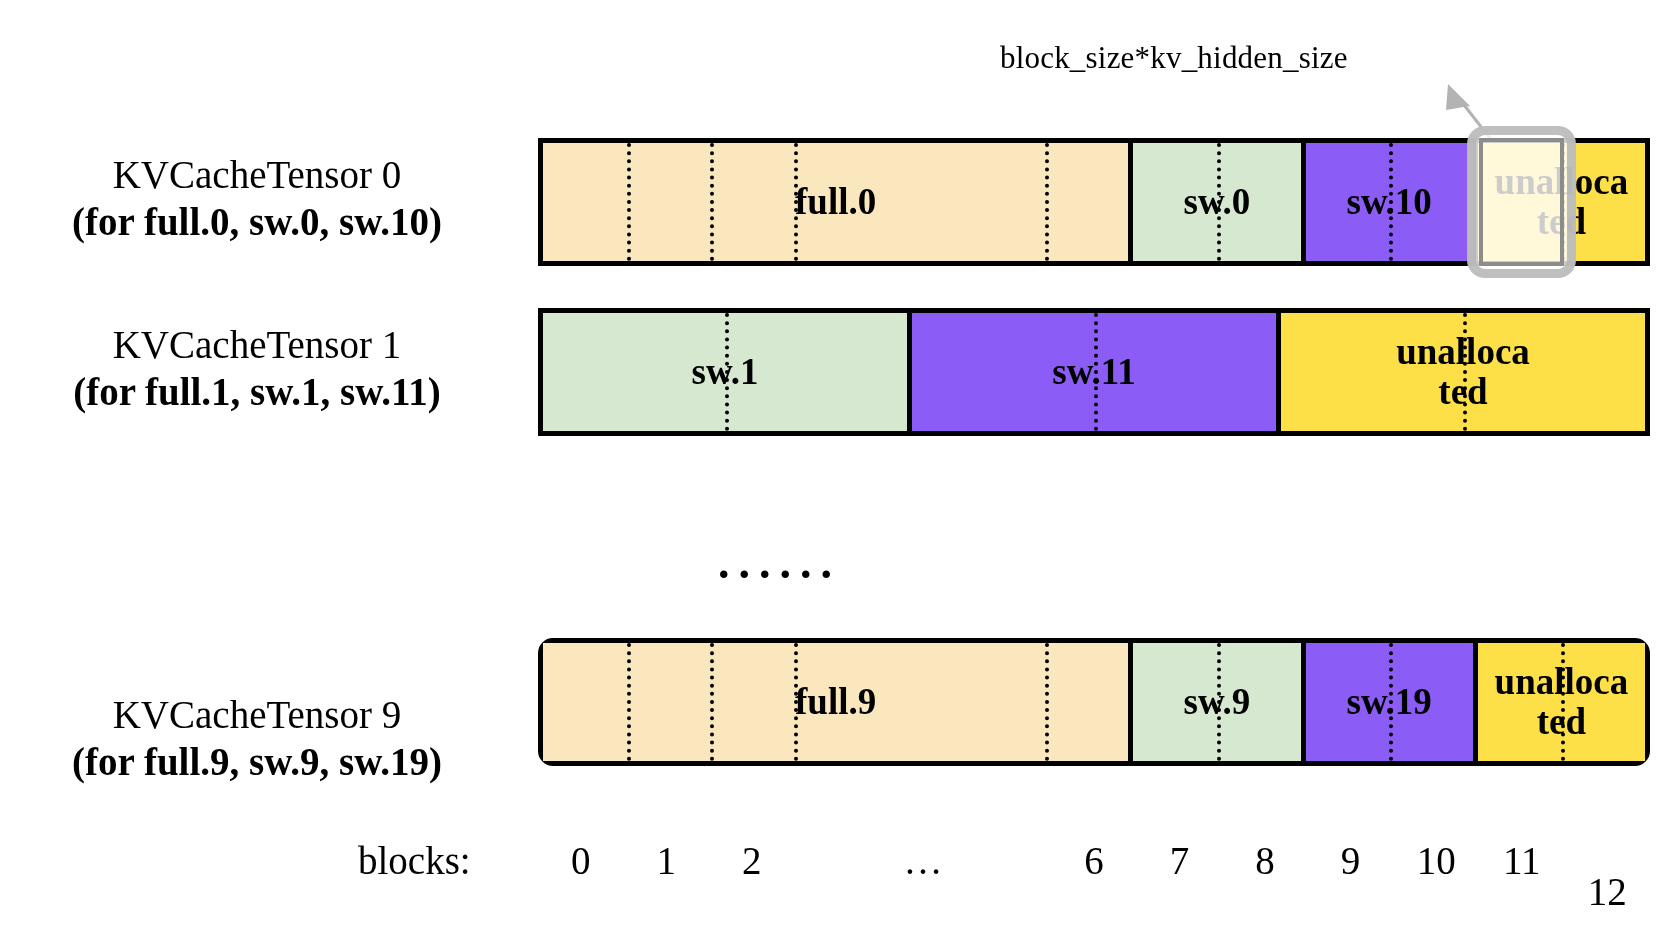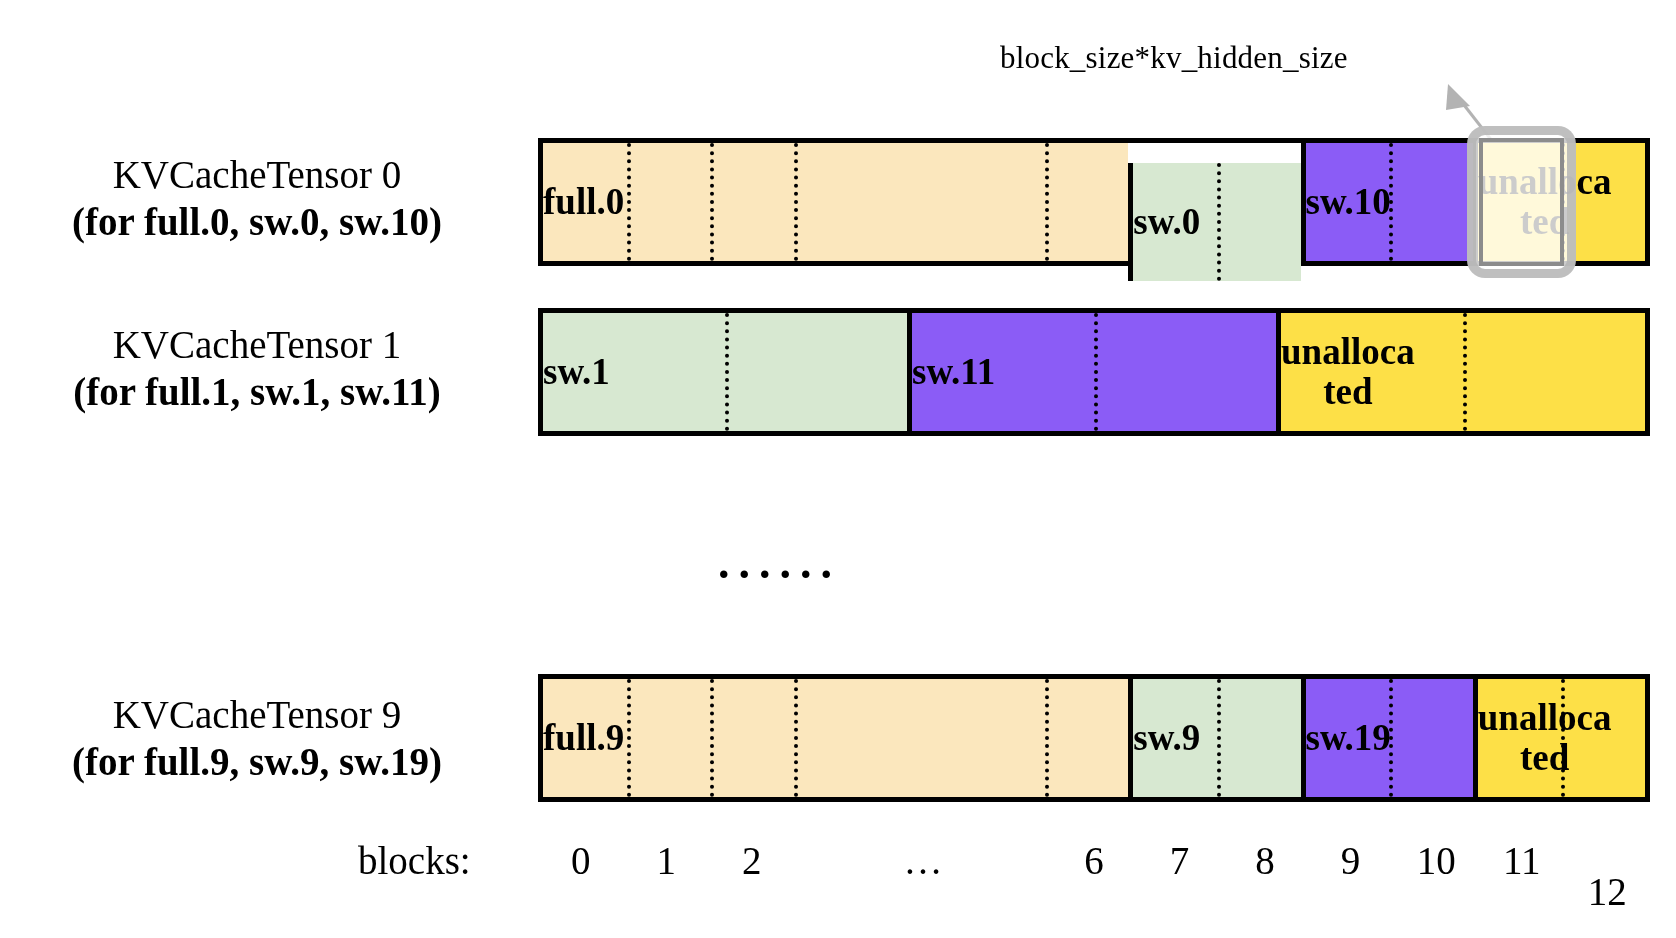--- a/index.html
+++ b/index.html
@@ -19,21 +19,21 @@
   .rowlabel{position:absolute;width:470px;text-align:center;
             font-size:39px;line-height:1.20;left:22px;}
   .rowlabel .l1{display:block;white-space:nowrap;}
   .rowlabel .l2{display:block;white-space:nowrap;font-weight:bold;}
 
   
   .bar{position:absolute;left:538px;width:1112px;height:128px;
        border:5px solid #000;box-sizing:border-box;display:flex;
        background:#fff;}
   .seg{position:relative;box-sizing:border-box;height:100%;
-       display:flex;align-items:center;justify-content:flex-start;
+       display:flex;align-items:center;justify-content:center;
        font-weight:bold;font-size:37px;overflow:hidden;}
   .seg + .seg{border-left:5px solid #000;}
   .seg-full{background:#FBE7BD;}
   .seg-sw-a{background:#D7E8D1;}
   .seg-sw-b{background:#8b5cf6;}
   .seg-unalloc{background:#fde047;}
   .seg-label{position:relative;z-index:2;text-align:center;line-height:1.08;
              white-space:pre-line;}
   .dots{position:absolute;left:0;top:0;right:0;bottom:0;z-index:1;}
   .dots i{position:absolute;top:0;bottom:0;width:0;
@@ -78,21 +78,21 @@
       <div class="bar" style="top: 138px;">
         <div class="seg seg-full" style="flex: 7 0 0px;">
           <div class="dots">
             <i style="left: 14.2857%;"></i>
             <i style="left: 28.5714%;"></i>
             <i style="left: 42.8571%;"></i>
             <i style="left: 85.7143%;"></i>
           </div>
           <div class="seg-label">full.0</div>
         </div>
-        <div class="seg seg-sw-a" style="flex: 2 0 0px; margin-top: 20px;">
+        <div class="seg seg-sw-a" style="flex: 2 0 0px;">
           <div class="dots">
             <i style="left: 50%;"></i>
           </div>
           <div class="seg-label">sw.0</div>
         </div>
         <div class="seg seg-sw-b" style="flex: 2 0 0px;">
           <div class="dots">
             <i style="left: 50%;"></i>
           </div>
           <div class="seg-label">sw.10</div>
@@ -127,21 +127,21 @@
             <i style="left: 50%;"></i>
           </div>
           <div class="seg-label">unalloca
 ted</div>
         </div>
       </div>
       <div class="rowlabel" style="top: 692px;">
         <span class="l1">KVCacheTensor 9</span>
         <span class="l2">(for full.9, sw.9, sw.19)</span>
       </div>
-      <div class="bar" style="top: 674px;">
+      <div class="bar" style="top: 638px; border-radius: 15px;">
         <div class="seg seg-full" style="flex: 7 0 0px;">
           <div class="dots">
             <i style="left: 14.2857%;"></i>
             <i style="left: 28.5714%;"></i>
             <i style="left: 42.8571%;"></i>
             <i style="left: 85.7143%;"></i>
           </div>
           <div class="seg-label">full.9</div>
         </div>
         <div class="seg seg-sw-a" style="flex: 2 0 0px;">

